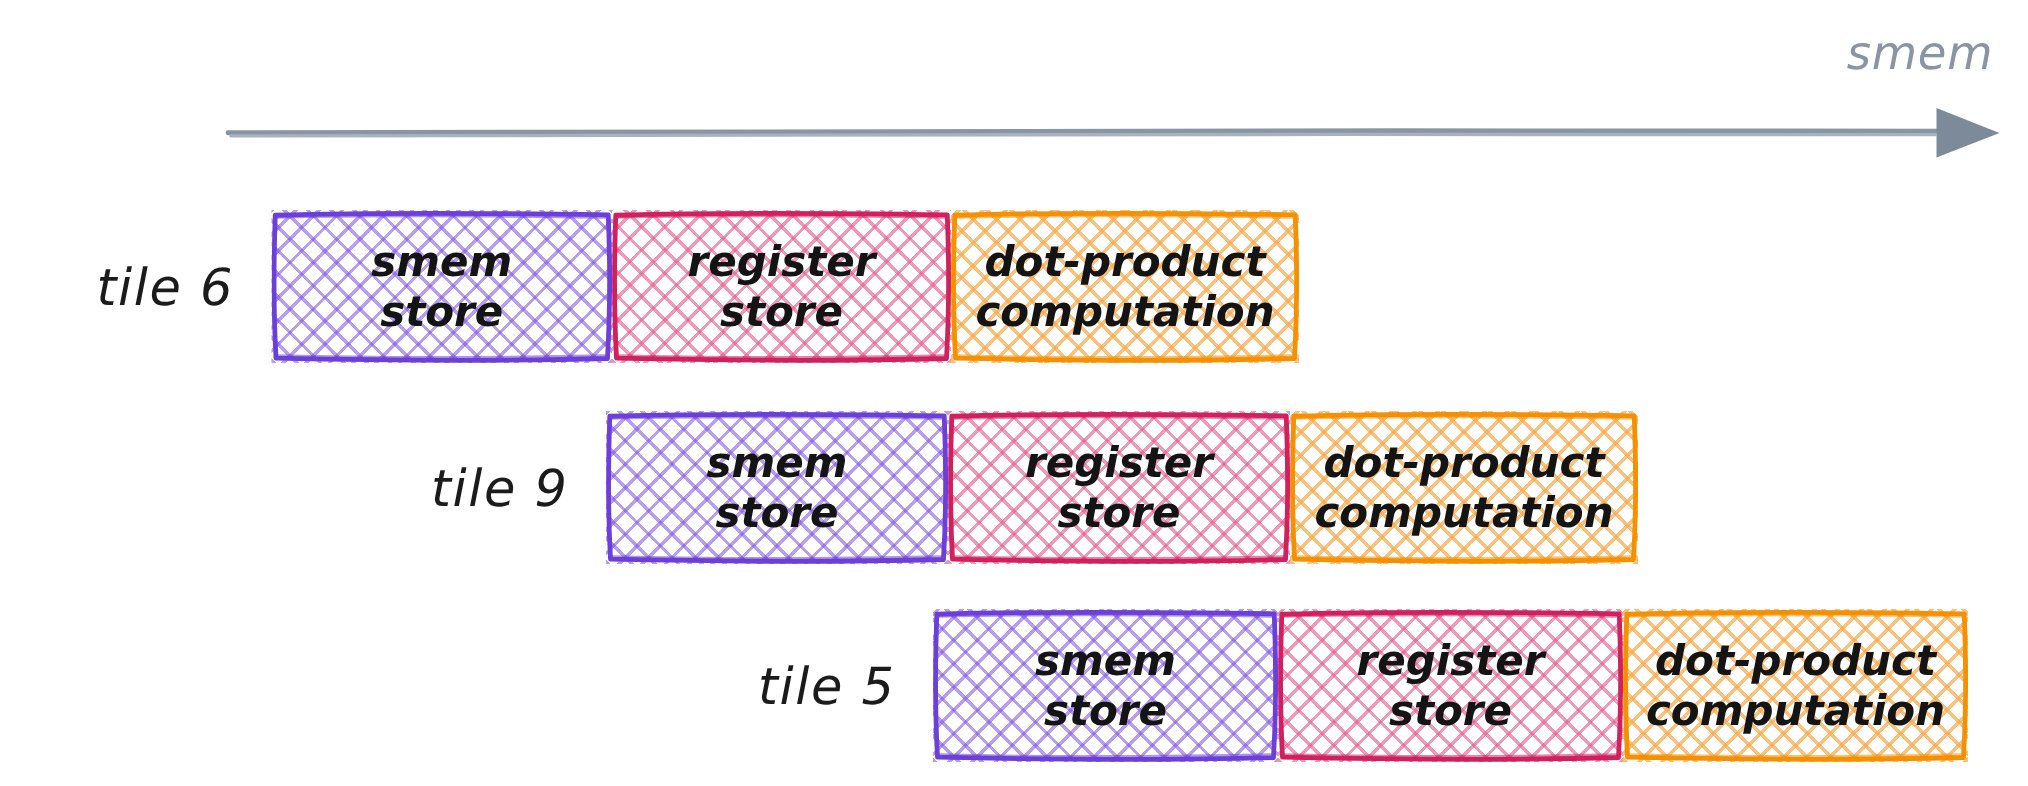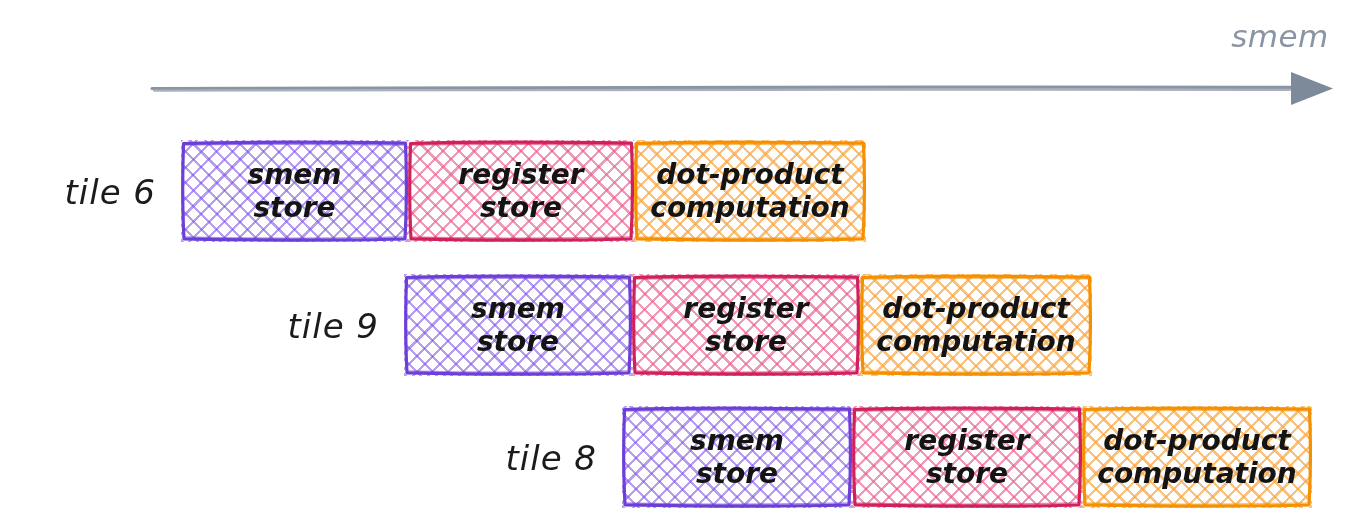--- a/index.html
+++ b/index.html
@@ -209,21 +209,21 @@
               C 162.39999999999998 100.7, 69.6 100.2, 3 98.8
               C 1.5 71.39999999999999, 1.4 35.699999999999996, 2.5 3.5 Z" fill="none" stroke="#f59000" stroke-width="3.2" stroke-linejoin="round"></path>
             <path d="M4 5 C 81.19999999999999 3.4, 167.04 4.2, 227.5 5
                         M4 97 C 81.19999999999999 98.8, 167.04 98.2, 227.5 97" fill="none" stroke="#f59000" stroke-width="1.6" opacity="0.55" stroke-linecap="round"></path>
           </svg>
           <div class="ph-line">dot-product</div>
           <div class="ph-line">computation</div>
         </div>
       </div>
       <div class="tile-row" style="left: 0px; top: 406px; width: 1352px;">
-        <div class="tile-label" style="left: 457px; width: 140px;">tile 8</div>
+        <div class="tile-label" style="left: 457px; width: 140px;">tile 5</div>
         <div class="phase" style="left: 622px; width: 230px;">
           <div class="hatch hatch-smem"></div>
           <svg class="frame" width="230" height="102" viewBox="0 0 230 102" preserveAspectRatio="none">
             <path d="M2.5 3.5 C 69 1.6, 161 2.2, 227.5 3.2
               C 228.8 35.699999999999996, 228.6 71.39999999999999, 227 99
               C 161 100.7, 69 100.2, 3 98.8
               C 1.5 71.39999999999999, 1.4 35.699999999999996, 2.5 3.5 Z" fill="none" stroke="#6c3fd8" stroke-width="3.2" stroke-linejoin="round"></path>
             <path d="M4 5 C 80.5 3.4, 165.6 4.2, 225.5 5
                         M4 97 C 80.5 98.8, 165.6 98.2, 225.5 97" fill="none" stroke="#6c3fd8" stroke-width="1.6" opacity="0.55" stroke-linecap="round"></path>
           </svg>

